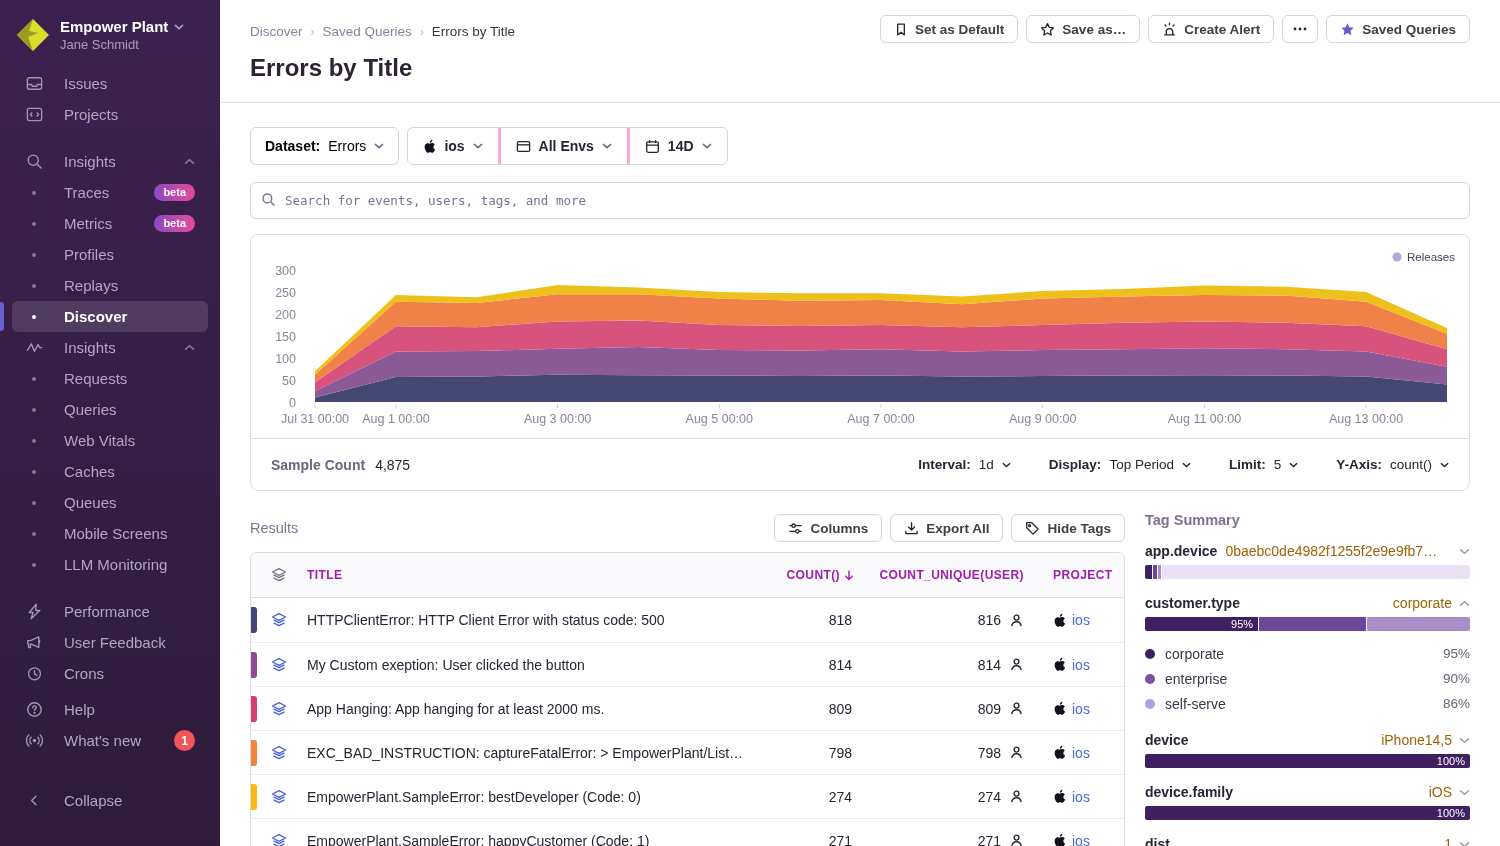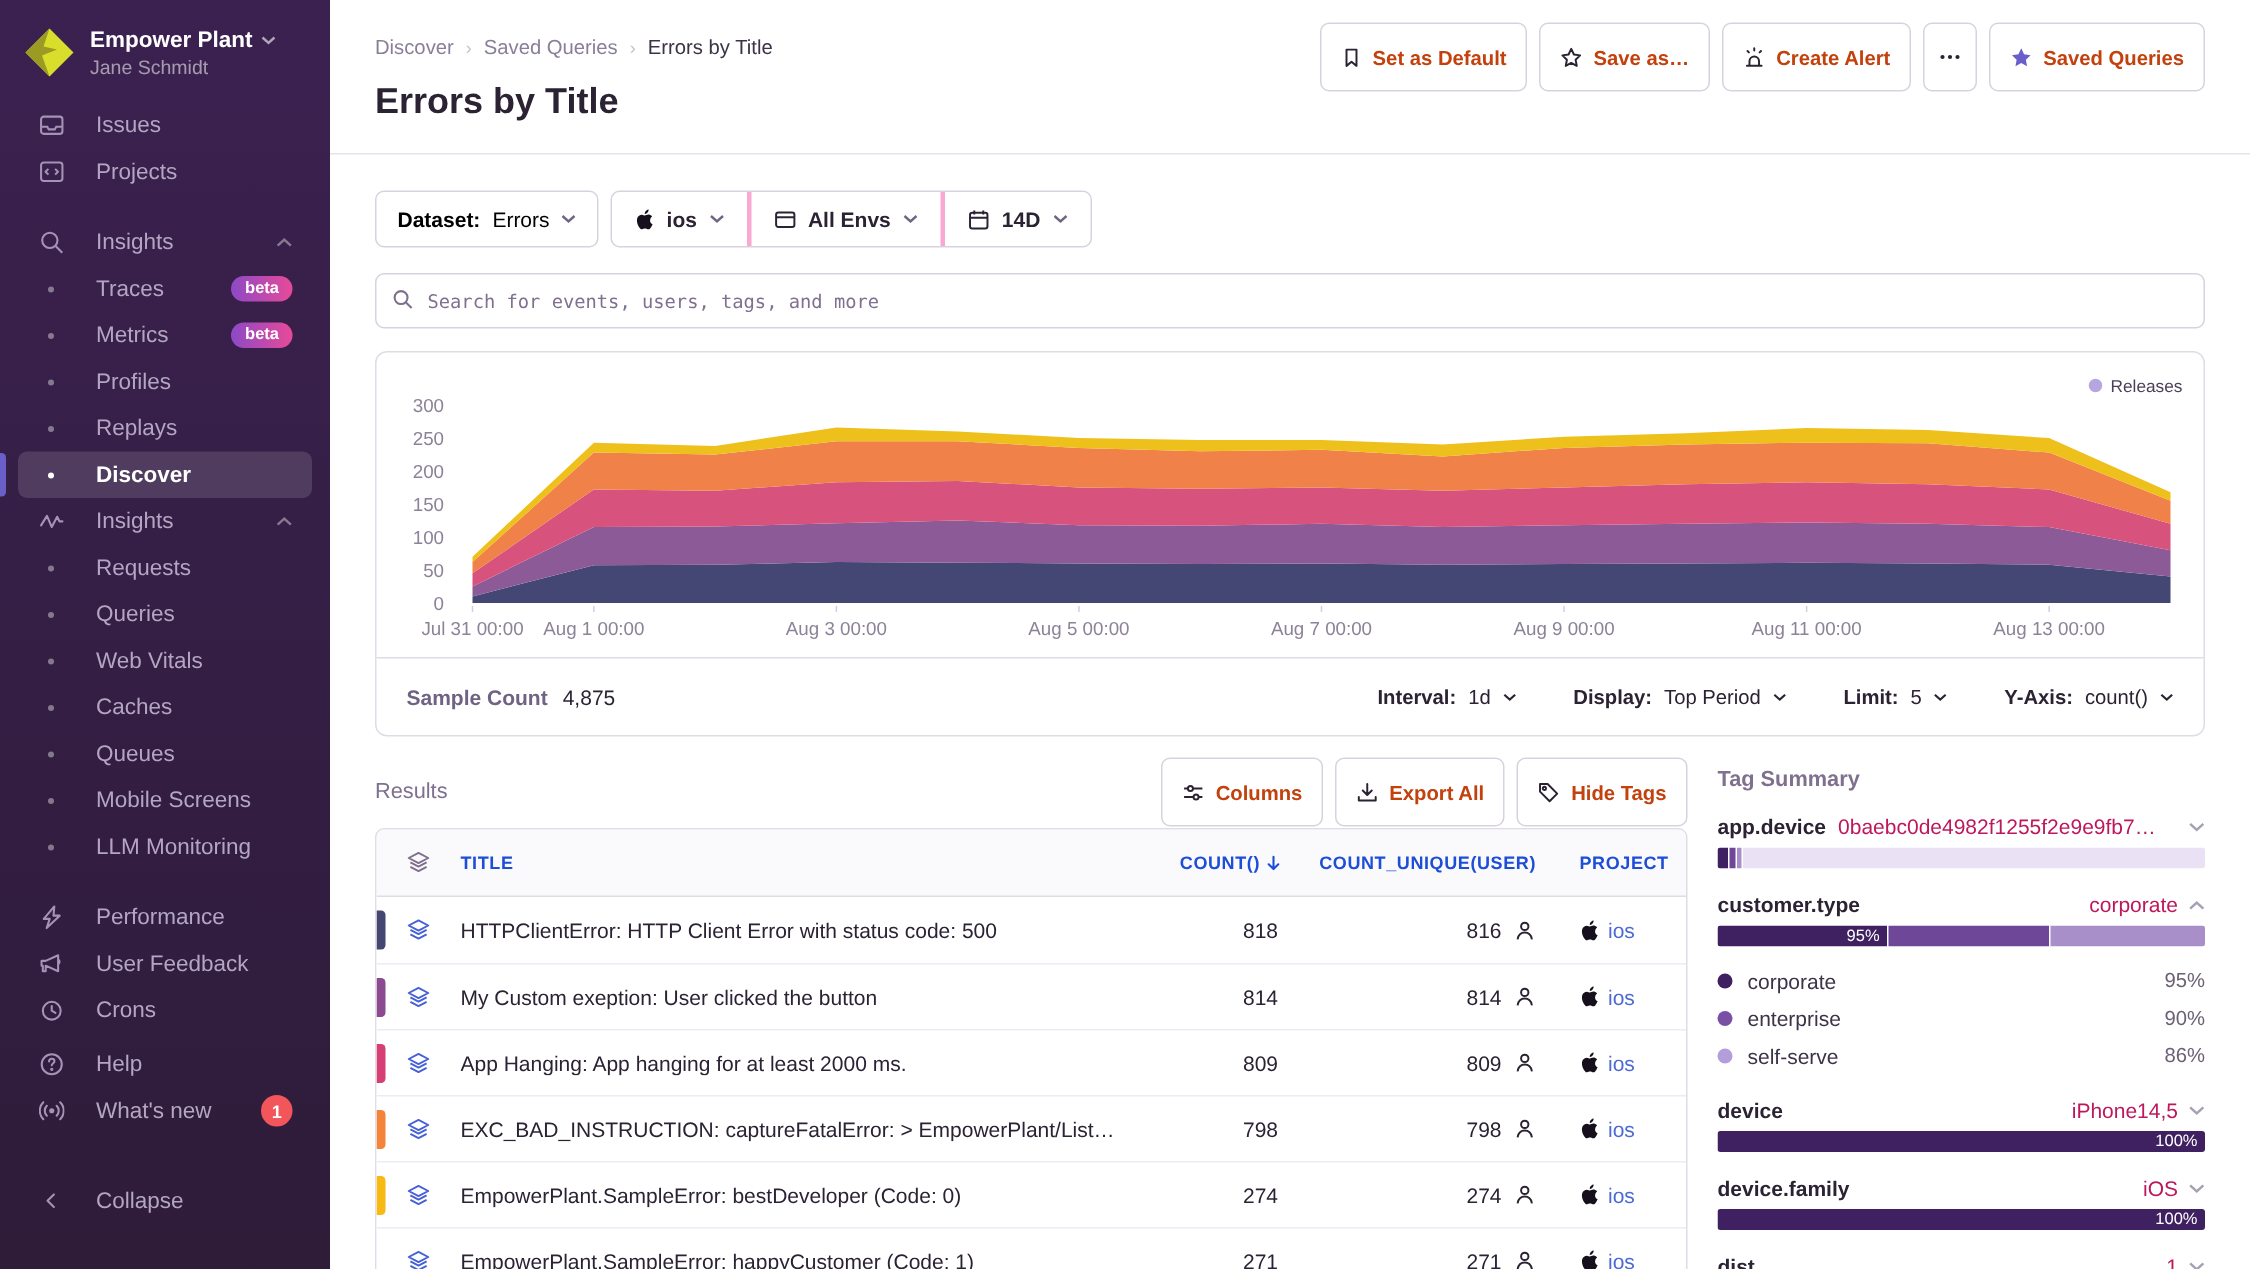--- a/index.html
+++ b/index.html
@@ -26,21 +26,21 @@
 .chev-right{margin-left:auto;color:rgba(255,255,255,.4);display:flex}
 .collapse-row{margin-top:auto}
 
 .main{flex:1;display:flex;flex-direction:column;min-width:0}
 .hd{position:relative;padding:24px 30px 0;border-bottom:1px solid #e7e2ec;height:103px;flex:0 0 103px}
 .crumbs{display:flex;align-items:center;gap:8px;font-size:13.5px;color:#8a7f99}
 .crumbs .sep{color:#c6bed1;font-size:12px}
 .crumbs .last{color:#3c3347}
 .pg-title{font-size:24px;font-weight:700;color:#2b2233;margin-top:15px}
 .hd-actions{position:absolute;right:30px;top:15px;display:flex;gap:8px}
-.btn{display:inline-flex;align-items:center;gap:7px;height:46px;padding:0 13px;border:1px solid #d8d2df;border-radius:6px;background:#fff;font-weight:700;font-size:13.5px;color:#c2410c;cursor:pointer;white-space:nowrap}
+.btn{display:inline-flex;align-items:center;gap:7px;height:28px;padding:0 13px;border:1px solid #d8d2df;border-radius:6px;background:#fff;font-weight:700;font-size:13.5px;color:#404040;cursor:pointer;white-space:nowrap}
 .btn .bic{display:flex;color:#2b2233}
 .btn.icon-only{padding:0 10px}
 .content{padding:24px 30px 0;flex:1;min-height:0}
 
 .filter-row{display:flex;gap:8px}
 .fbtn{display:inline-flex;align-items:center;gap:8px;height:38px;padding:0 14px;border:1px solid #d8d2df;border-radius:6px;background:#fff;font-size:14px;cursor:pointer}
 .fbtn b{font-weight:700}
 .fgroup{display:flex;border:1px solid #d8d2df;border-radius:6px;background:#fff;height:38px}
 .fseg{display:flex;align-items:center;gap:8px;padding:0 15px;font-size:14px;font-weight:700;cursor:pointer}
 .fseg+.fseg{border-left:3px solid #f9a8d4}
@@ -62,39 +62,39 @@
 .cf-item{display:flex;align-items:center;gap:8px;font-size:13.5px;cursor:pointer}
 .cf-item b{font-weight:700}
 
 .results-row{display:flex;gap:20px;margin-top:21px}
 .results-left{flex:1;min-width:0}
 .results-hd{display:flex;align-items:center;height:32px}
 .results-hd .title{font-size:14.5px;font-weight:400;color:#80708f}
 .results-hd .btns{margin-left:auto;display:flex;gap:8px}
 .table{margin-top:8px;border:1px solid #e0dce5;border-radius:6px;overflow:hidden}
 .trow{display:grid;grid-template-columns:56px 1fr 90px 170px 100px;align-items:center;position:relative}
-.thead{height:45px;background:#faf9fb;border-bottom:1px solid #e0dce5;color:#1d4ed8;font-size:12px;font-weight:700;letter-spacing:.4px}
+.thead{height:45px;background:#faf9fb;border-bottom:1px solid #e0dce5;color:#a21caf;font-size:12px;font-weight:700;letter-spacing:.4px}
 .tbody .trow{height:44px;background:#fff}
 .tbody .trow+.trow{border-top:1px solid #efeaf3}
 .c-icon{display:flex;justify-content:center}
 .c-title{font-size:14px;color:#2b2233;white-space:nowrap;overflow:hidden;text-overflow:ellipsis;padding-right:6px}
 .c-num{text-align:right;font-size:14px;padding-right:2px}
 .c-cu{display:flex;align-items:center;justify-content:flex-end;gap:8px;font-size:14px}
 .c-proj{display:flex;align-items:center;gap:6px;padding-left:29px;font-size:14px;color:#4c69d4}
 .hright{display:flex;align-items:center;justify-content:flex-end;gap:4px}
 .hproj{padding-left:29px}
 .rowbar{position:absolute;left:0;top:9px;width:6px;height:26px;border-radius:0 3px 3px 0}
 
 .tags{width:325px;flex:0 0 325px}
 .tags-hd{font-size:14.5px;font-weight:700;color:#80708f;height:26px;display:flex;align-items:flex-start}
 .tag-block{margin-top:16px}
 .tag-block:first-of-type{margin-top:5px}
 .tag-top{display:flex;align-items:center;font-size:14px;height:16px}
 .tag-name{font-weight:700;color:#2b2233;white-space:nowrap}
-.tag-val{color:#be185d;margin-left:8px;flex:1;text-align:right;white-space:nowrap;overflow:hidden}
+.tag-val{color:#a16207;margin-left:8px;flex:1;text-align:right;white-space:nowrap;overflow:hidden}
 .tag-val.left{text-align:left}
 .tag-chev{margin-left:7px;color:#a79fb2;display:flex;flex:0 0 auto}
 .tag-bar{margin-top:6px;height:14px;display:flex;border-radius:2px;overflow:hidden}
 .tag-seg{position:relative;height:100%}
 .tag-seg+.tag-seg{margin-left:1px}
 .tag-seg span{position:absolute;right:5px;top:1px;font-size:11px;color:#fff;line-height:13px}
 .tag-legend{margin-top:10px}
 .tl-row{display:flex;align-items:center;height:25px;font-size:14px;color:#3c3347}
 .tl-dot{width:10px;height:10px;border-radius:50%;margin-right:10px;flex:0 0 10px}
 .tl-pct{margin-left:auto;color:#6b6075;font-size:13.5px}

